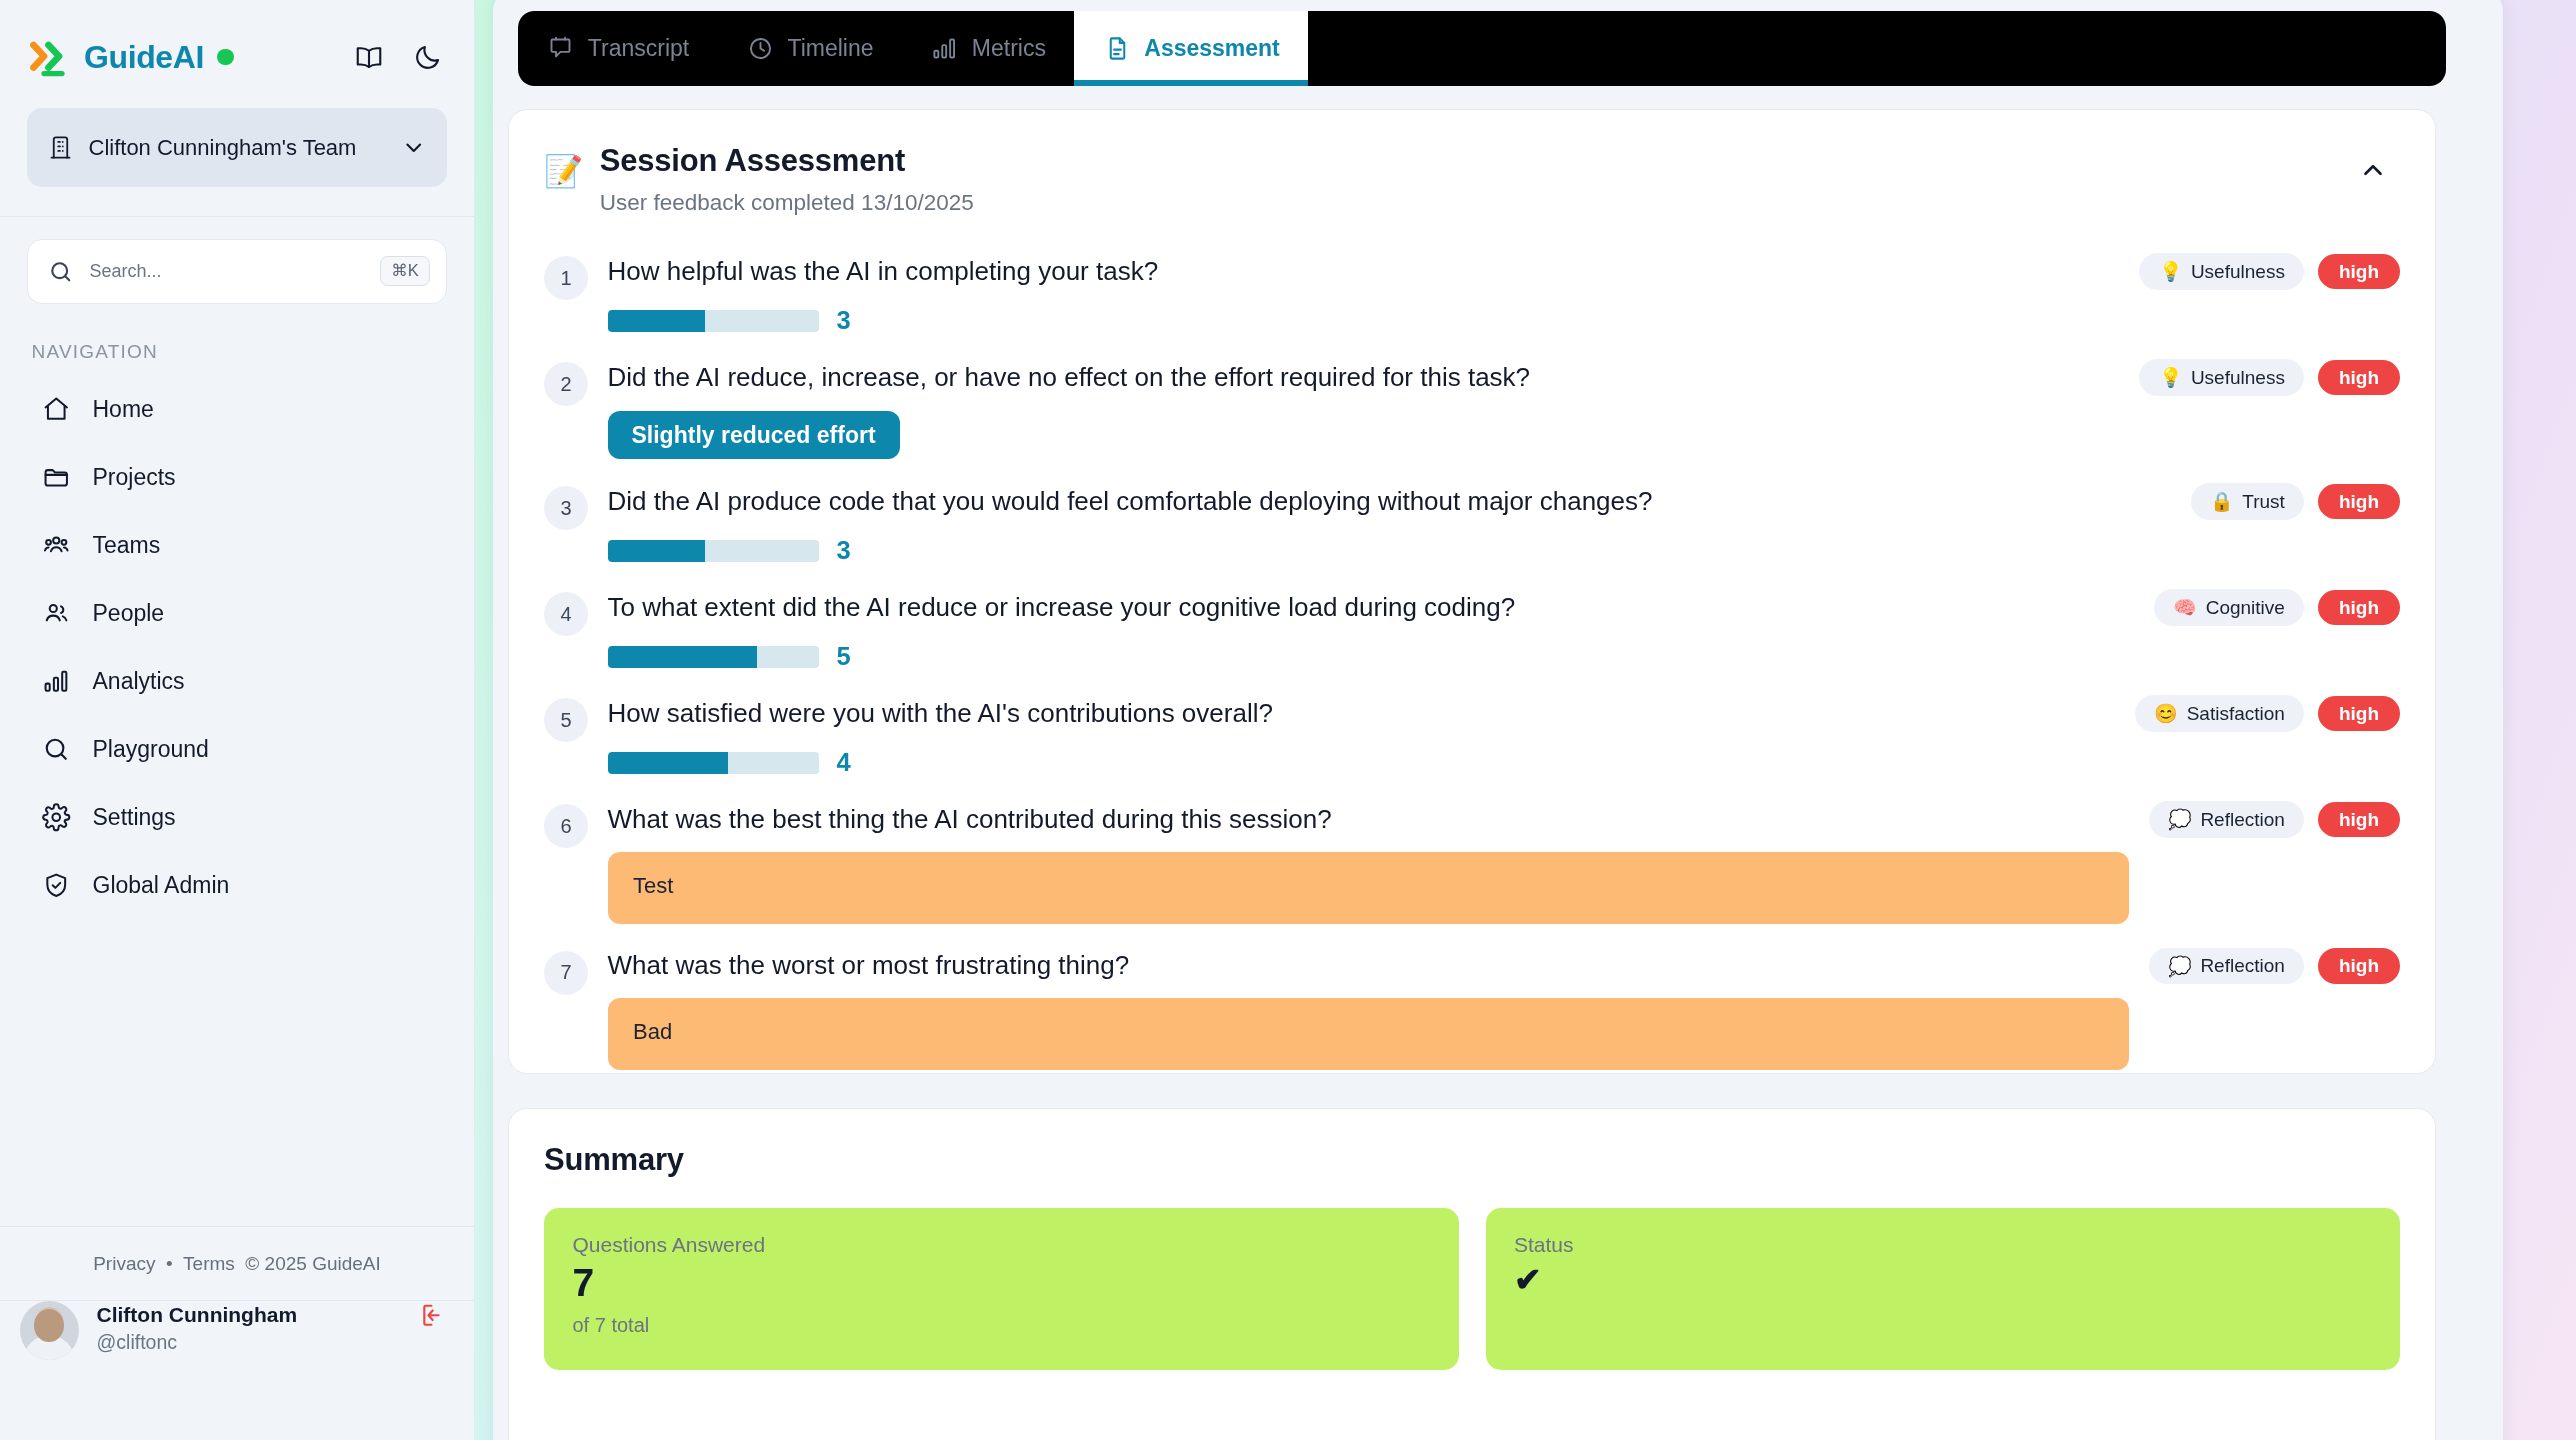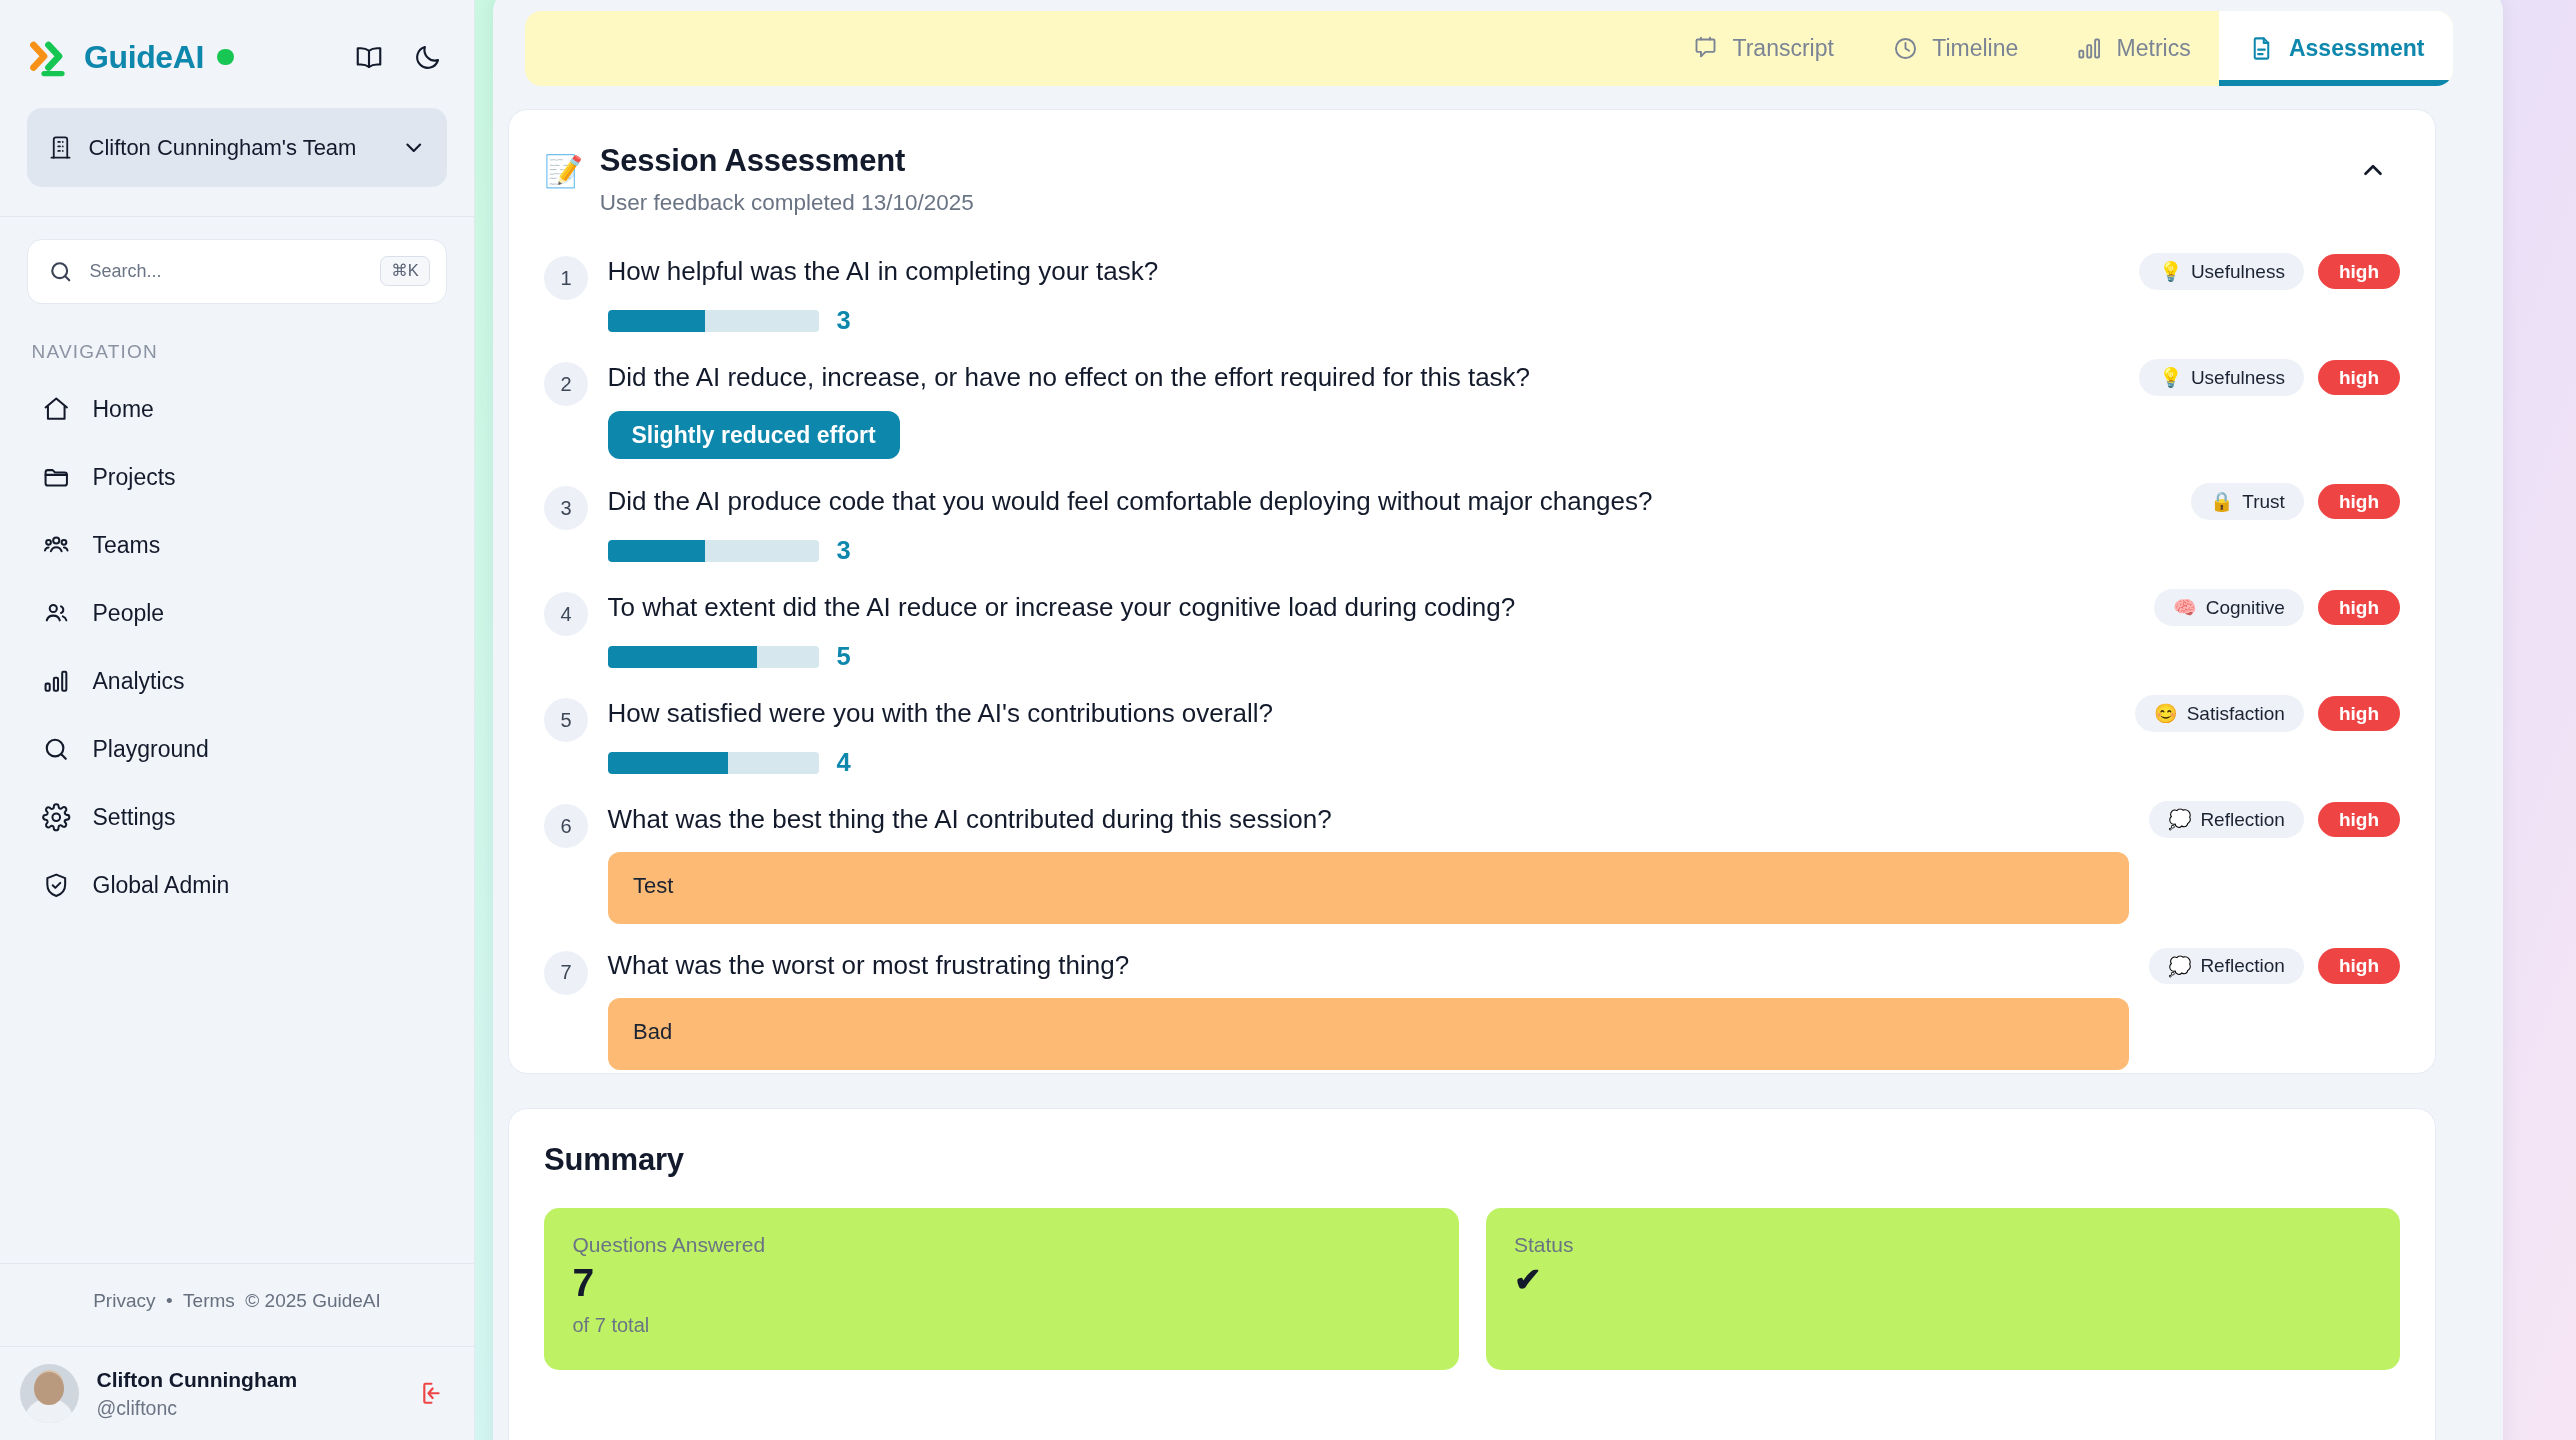--- a/index.html
+++ b/index.html
@@ -95,21 +95,21 @@
 
   .sb-spacer { flex: 1 1 auto; }
   .sb-footer {
     border-top: 0.8px solid #e3e8f0;
     height: 74px; display: flex; align-items: center; justify-content: center;
     gap: 10.5px; font-size: 19px; color: #66707f;
   }
   .sb-footer a { color: #66707f; text-decoration: none; cursor: pointer; }
   .sb-user {
     border-top: 0.8px solid #e3e8f0;
-    height: 94px; display: flex; align-items: center; padding: 0 30px 0 19.5px; gap: 18px; margin-top: 9px;
+    height: 140px; display: flex; align-items: flex-start; padding: 0 30px 0 19.5px; gap: 18px;
   }
   .avatar {
     width: 59px; height: 59px; border-radius: 50%; flex: 0 0 59px;
     background: radial-gradient(circle at 50% 34%, #d9c2ae 0 28%, #cfd6de 29% 100%);
     position: relative; overflow: hidden;
   }
   .avatar::after{
     content:""; position:absolute; left:50%; top:58%; transform:translateX(-50%);
     width:51px; height:39px; border-radius:25.5px 25.5px 0 0; background:#eef1f5;
   }
@@ -128,26 +128,25 @@
   }
   .content-sheet {
     position: absolute; left: 18px; top: -10.5px;
     width: 2010px; min-height: 1470px;
     background: #f1f4f9;
     border-radius: 21px;
     box-shadow: 0 3px 19.5px rgba(30,45,80,.07);
   }
 
   .tabs-bar {
-    position: absolute; left: 32px; top: 21px;
+    position: absolute; left: 25px; top: 21px;
     width: 1928px; height: 75px;
-    background: #fef9c3; border-radius: 16.5px;
+    background: #000000; border-radius: 16.5px;
     display: flex; align-items: stretch; padding: 0;
     overflow: hidden;
-    justify-content: flex-end;
   }
   .tab {
     display: flex; align-items: center; gap: 12.8px;
     padding: 0 28.5px; height: 100%;
     color: #7b8494; font-size: 23px; cursor: pointer;
     position: relative;
   }
   .tab.active { background: #ffffff; color: #0e87ad; font-weight: 700; }
   .tab.active::after {
     content: ""; position: absolute; left: 0; right: 0; bottom: 0;

